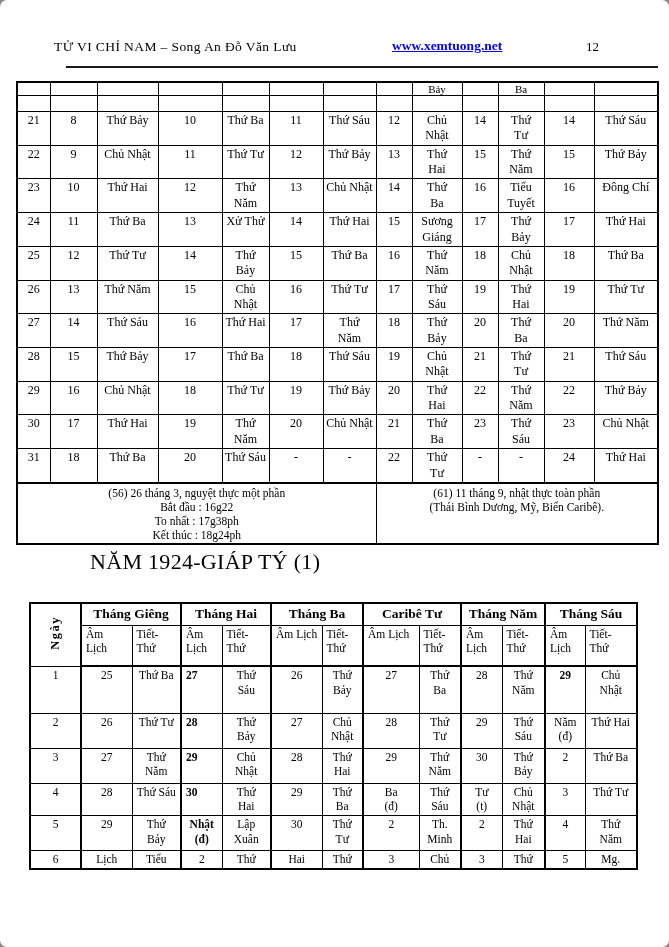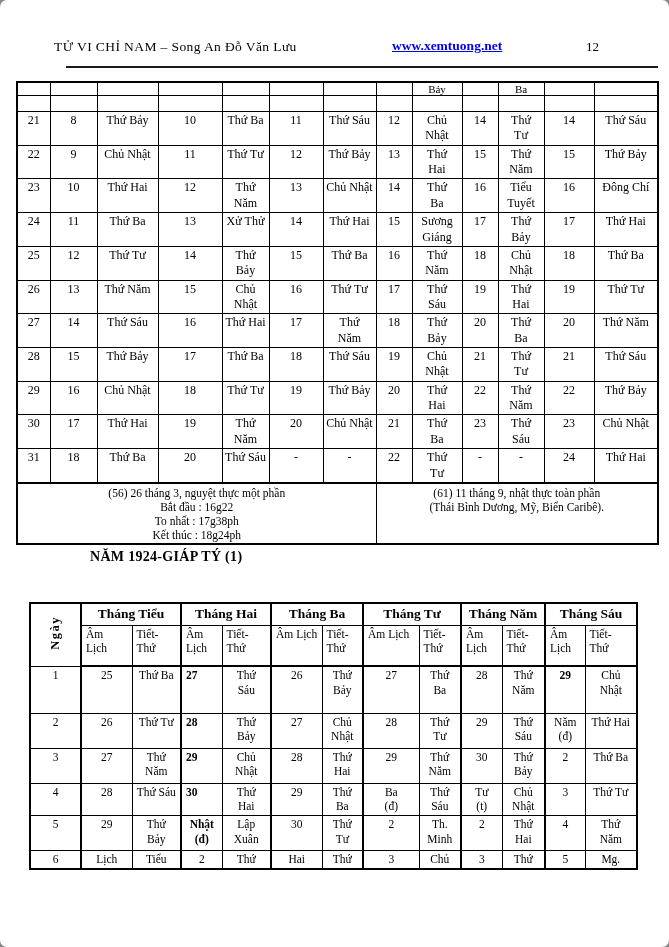--- a/index.html
+++ b/index.html
@@ -46,21 +46,21 @@
   #t1 {
     position: absolute; left: 16px; top: 81px; width: 641px;
     border: 2.6px solid #000;
   }
   #t1 td { font-size: 12px; }
   #t1 tr.tight td { font-size: 11px; line-height: 12px; padding: 0 2px; }
   #t1 tr.footer td { border-top: 2.4px solid #000; font-size: 11.5px; line-height: 14px; padding-top: 2px; }
   
   .section-title {
     position: absolute; left: 90px; top: 549px;
-    font-size: 14px; font-weight: bold; letter-spacing: .3px;
+    font-size: 22px; font-weight: normal; letter-spacing: .3px;
   }
   
   #t2 {
     position: absolute; left: 29px; top: 602px; width: 607px;
     border: 2.6px solid #000;
   }
   #t2 tr.months th {
     font-weight: bold; font-size: 13.5px; vertical-align: middle;
     line-height: 1.1; padding: 0;
   }
@@ -353,24 +353,24 @@
         <col style="width: 56px;">
         <col style="width: 42px;">
         <col style="width: 41px;">
         <col style="width: 43px;">
         <col style="width: 40px;">
         <col style="width: 52px;">
       </colgroup>
     <tbody>
         <tr class="months" style="height: 22px;">
           <th rowspan="2" class="vcell"><span class="vtext">Ngày</span></th>
-          <th colspan="2">Tháng Tiểu</th>
+          <th colspan="2">Tháng Giêng</th>
           <th colspan="2">Tháng Hai</th>
           <th colspan="2">Tháng Ba</th>
-          <th colspan="2">Tháng Tư</th>
+          <th colspan="2">Caribê Tư</th>
           <th colspan="2">Tháng Năm</th>
           <th colspan="2">Tháng Sáu</th>
         </tr>
         <tr class="sub" style="height: 41px;">
           <th>Âm
 Lịch</th>
           <th>Tiết-
 Thứ</th>
           <th>Âm
 Lịch</th>

